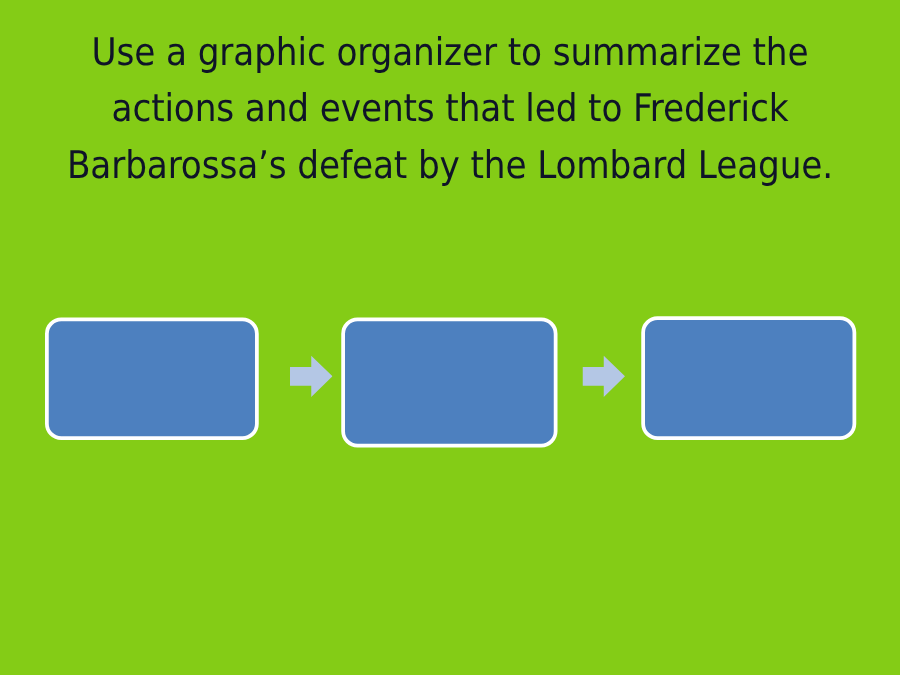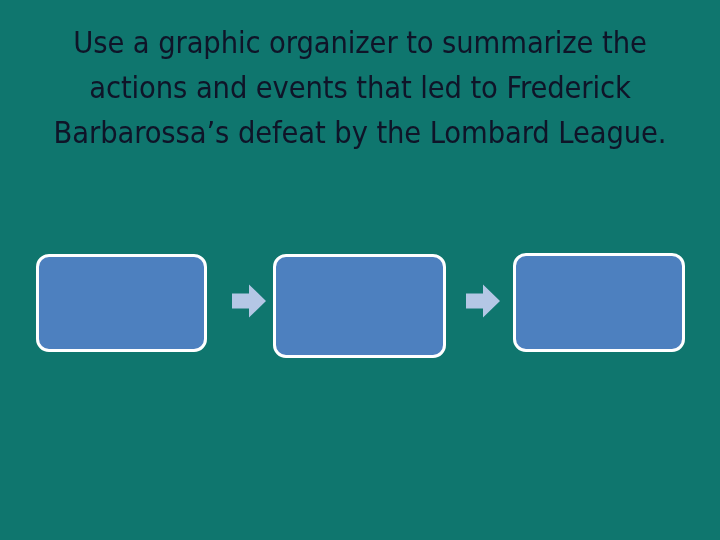--- a/index.html
+++ b/index.html
@@ -9,21 +9,21 @@
   body {
     width: 720px;
     height: 540px;
     overflow: hidden;
     font-family: "Liberation Sans", sans-serif;
   }
   #slide {
     position: relative;
     width: 720px;
     height: 540px;
-    background: #0f766e;
+    background: #84cc16;
     overflow: hidden;
   }
 
   
   #title-text {
     position: absolute;
     left: 28px;
     top: 20px;
     width: 664px;
     text-align: center;

